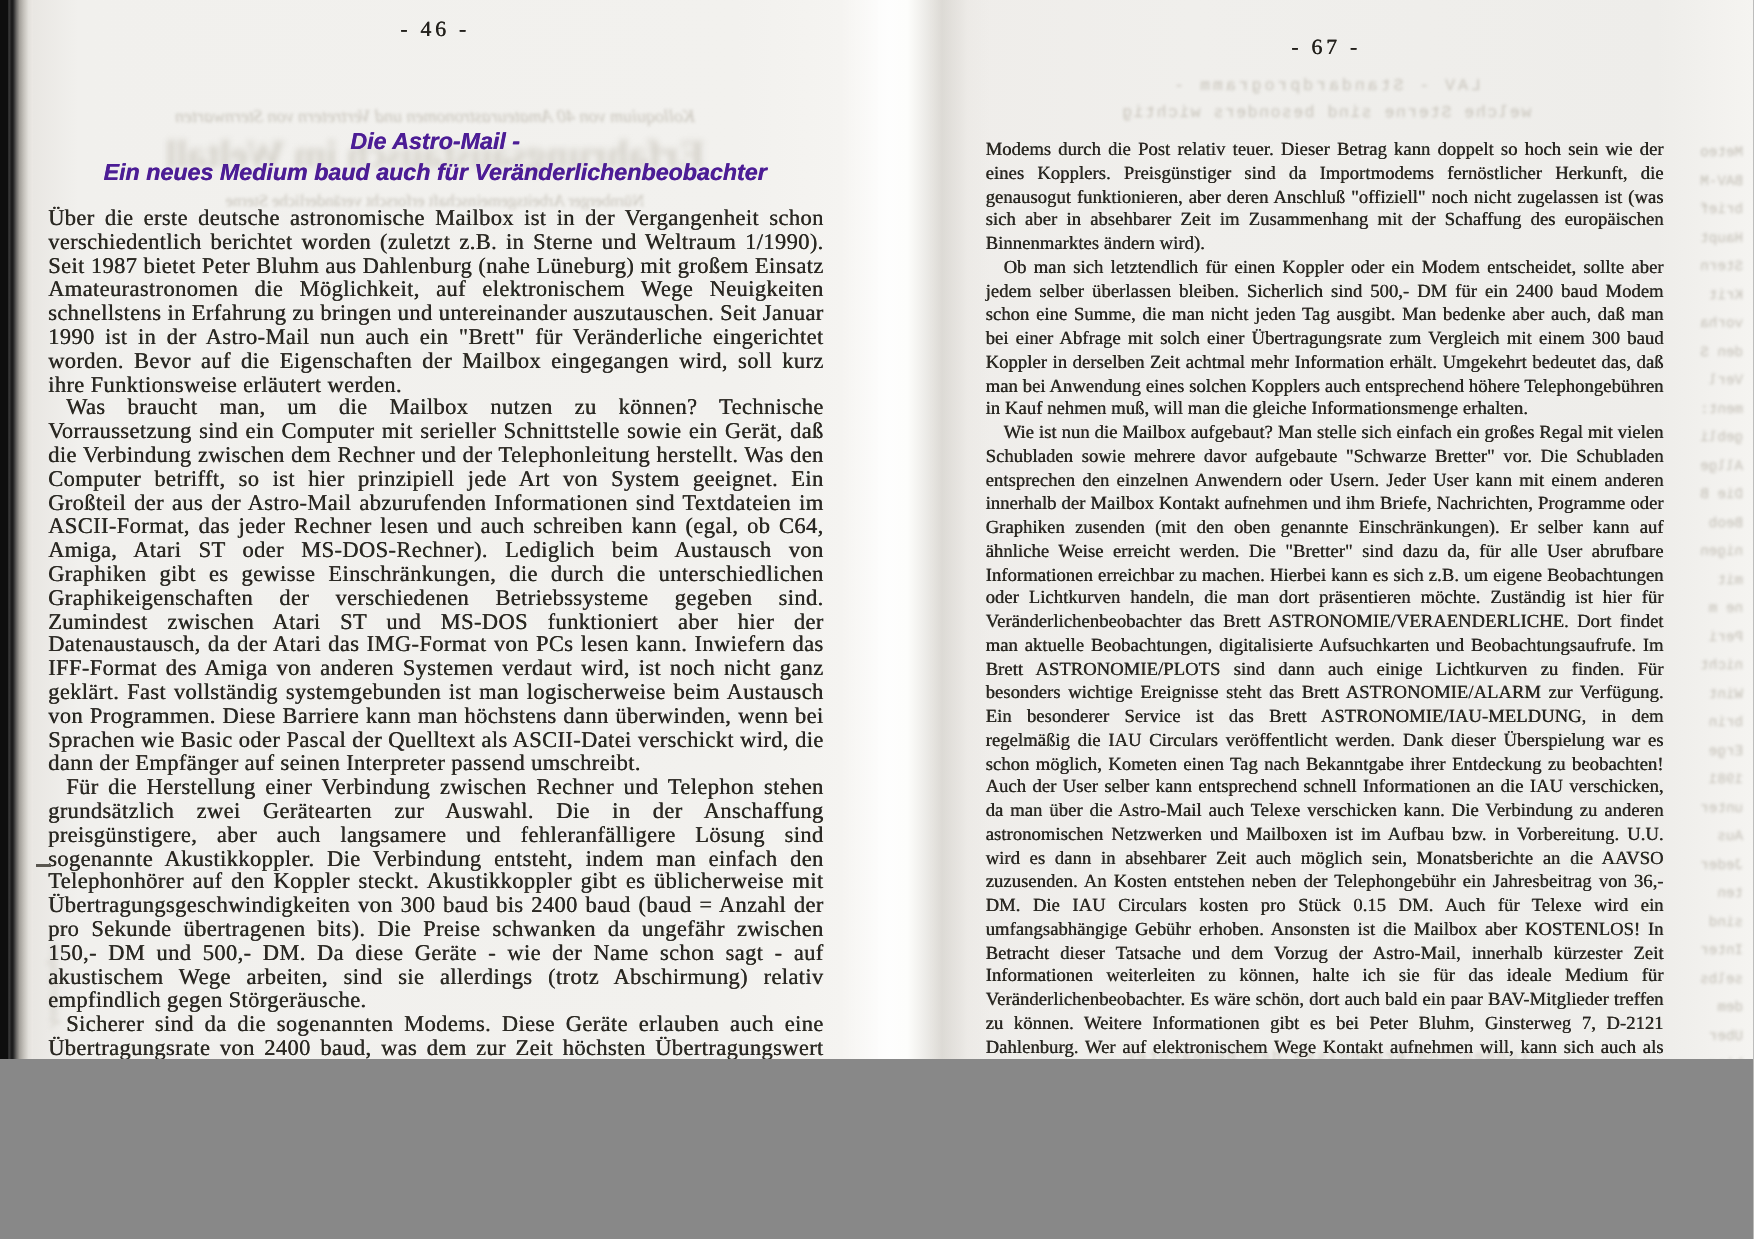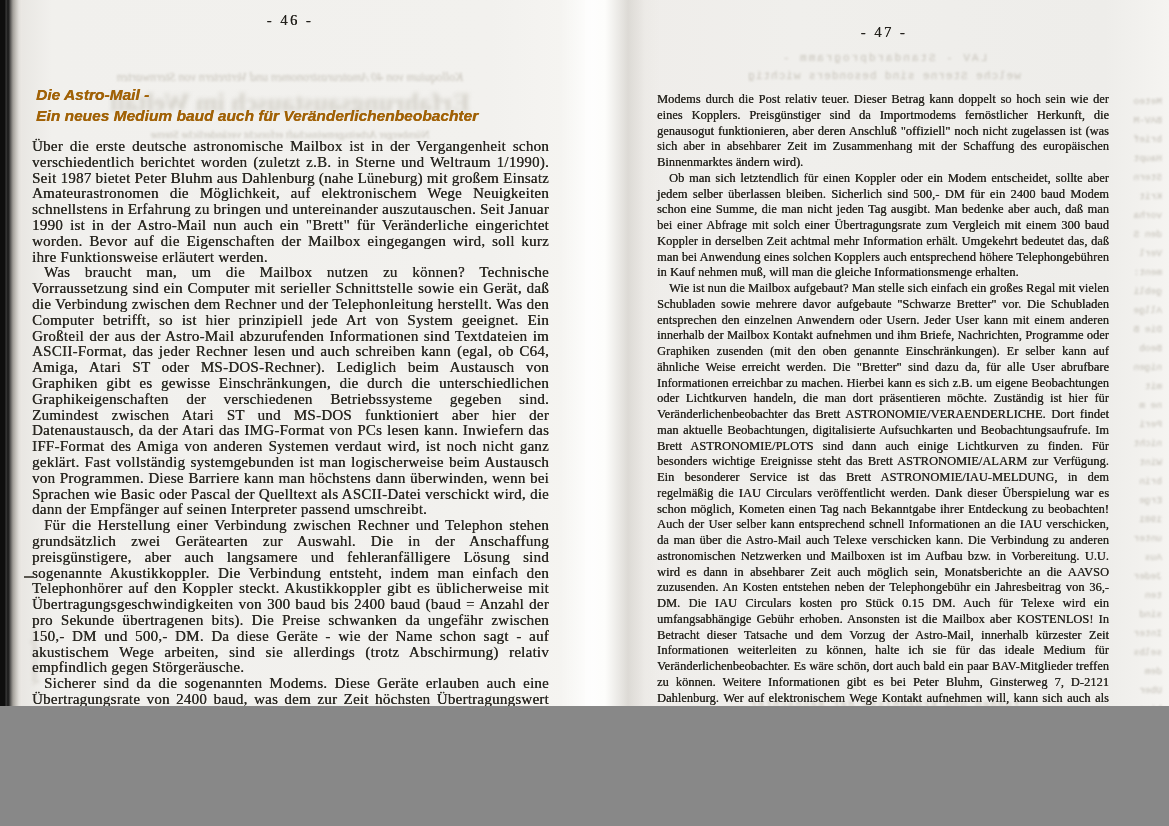--- a/index.html
+++ b/index.html
@@ -31,23 +31,23 @@
   }
 
   .page-number{
     position:absolute;font-size:14.5px;letter-spacing:2.5px;color:#23211c;
     text-align:center;text-shadow:.3px 0 0 currentColor;
   }
   #num46{left:40px;top:12px;width:500px;}
   #num47{left:658px;top:24px;width:452px;}
 
   .title-block{
-    position:absolute;left:36px;top:84px;width:508px;text-align:left;
+    position:absolute;left:36px;top:84px;width:508px;text-align:center;
     font-family:"Liberation Sans",sans-serif;font-weight:bold;font-style:italic;
-    font-size:15.5px;line-height:21px;color:#a16207;
+    font-size:15.5px;line-height:21px;color:#4c1d95;
     text-shadow:.3px 0 0 currentColor;
   }
   .body{
     position:absolute;color:#2b2923;text-align:justify;
     text-shadow:.25px 0 0 currentColor;
   }
   .body p{margin:0;}
   .body p + p{text-indent:12px;}
   #body46{left:32px;top:139px;width:517px;font-size:15px;line-height:15.8px;letter-spacing:.25px;}
   #body47{left:657px;top:92px;width:452px;font-size:12.4px;line-height:15.75px;letter-spacing:.05px;}
@@ -154,21 +154,21 @@
       <span>Uber</span>
       <span>hier</span>
       <span>Für</span>
       <span>nicht</span>
       <span>der</span>
     </div>
   <div id="g47-b1" class="ghost g-mono ghost-bottom">tungen und Ergebnisse der Beobachter</div>
   <div id="g47-b2" class="ghost g-mono ghost-bottom">Perihelzeit und Lichtelemente</div>
   <div id="g47-b3" class="ghost g-mono ghost-bottom">der BAV wurde allen Teilnehmern empfohlen</div>
 
-  <div id="num47" class="page-number">- 47 -</div>
+  <div id="num47" class="page-number">- 67 -</div>
 
   <div id="body47" class="body">
     <div>
         <p>Modems durch die Post relativ teuer. Dieser Betrag kann doppelt so hoch sein wie der eines Kopplers. Preisgünstiger sind da Importmodems fernöstlicher Herkunft, die genausogut funktionieren, aber deren Anschluß "offiziell" noch nicht zugelassen ist (was sich aber in absehbarer Zeit im Zusammenhang mit der Schaffung des europäischen Binnenmarktes ändern wird).</p>
         <p>Ob man sich letztendlich für einen Koppler oder ein Modem entscheidet, sollte aber jedem selber überlassen bleiben. Sicherlich sind 500,- DM für ein 2400 baud Modem schon eine Summe, die man nicht jeden Tag ausgibt. Man bedenke aber auch, daß man bei einer Abfrage mit solch einer Übertragungsrate zum Vergleich mit einem 300 baud Koppler in derselben Zeit achtmal mehr Information erhält. Umgekehrt bedeutet das, daß man bei Anwendung eines solchen Kopplers auch entsprechend höhere Telephongebühren in Kauf nehmen muß, will man die gleiche Informationsmenge erhalten.</p>
         <p>Wie ist nun die Mailbox aufgebaut? Man stelle sich einfach ein großes Regal mit vielen Schubladen sowie mehrere davor aufgebaute "Schwarze Bretter" vor. Die Schubladen entsprechen den einzelnen Anwendern oder Usern. Jeder User kann mit einem anderen innerhalb der Mailbox Kontakt aufnehmen und ihm Briefe, Nachrichten, Programme oder Graphiken zusenden (mit den oben genannte Einschränkungen). Er selber kann auf ähnliche Weise erreicht werden. Die "Bretter" sind dazu da, für alle User abrufbare Informationen erreichbar zu machen. Hierbei kann es sich z.B. um eigene Beobachtungen oder Lichtkurven handeln, die man dort präsentieren möchte. Zuständig ist hier für Veränderlichenbeobachter das Brett ASTRONOMIE/VERAENDERLICHE. Dort findet man aktuelle Beobachtungen, digitalisierte Aufsuchkarten und Beobachtungsaufrufe. Im Brett ASTRONOMIE/PLOTS sind dann auch einige Lichtkurven zu finden. Für besonders wichtige Ereignisse steht das Brett ASTRONOMIE/ALARM zur Verfügung. Ein besonderer Service ist das Brett ASTRONOMIE/IAU-MELDUNG, in dem regelmäßig die IAU Circulars veröffentlicht werden. Dank dieser Überspielung war es schon möglich, Kometen einen Tag nach Bekanntgabe ihrer Entdeckung zu beobachten! Auch der User selber kann entsprechend schnell Informationen an die IAU verschicken, da man über die Astro-Mail auch Telexe verschicken kann. Die Verbindung zu anderen astronomischen Netzwerken und Mailboxen ist im Aufbau bzw. in Vorbereitung. U.U. wird es dann in absehbarer Zeit auch möglich sein, Monatsberichte an die AAVSO zuzusenden. An Kosten entstehen neben der Telephongebühr ein Jahresbeitrag von 36,- DM. Die IAU Circulars kosten pro Stück 0.15 DM. Auch für Telexe wird ein umfangsabhängige Gebühr erhoben. Ansonsten ist die Mailbox aber KOSTENLOS! In Betracht dieser Tatsache und dem Vorzug der Astro-Mail, innerhalb kürzester Zeit Informationen weiterleiten zu können, halte ich sie für das ideale Medium für Veränderlichenbeobachter. Es wäre schön, dort auch bald ein paar BAV-Mitglieder treffen zu können. Weitere Informationen gibt es bei Peter Bluhm, Ginsterweg 7, D-2121 Dahlenburg. Wer auf elektronischem Wege Kontakt aufnehmen will, kann sich auch als Gast in der Astro-Mail melden: Ruf: 05851-7896 /300 bis 2400 Baud (CCITT-Standard) online täglich von 19:00-06:00 Uhr, sowie am Wochenende durchgehend. (Login: GAST)</p>
       </div>
     <div class="signature">Stefan Korth</div>
   </div>
 

